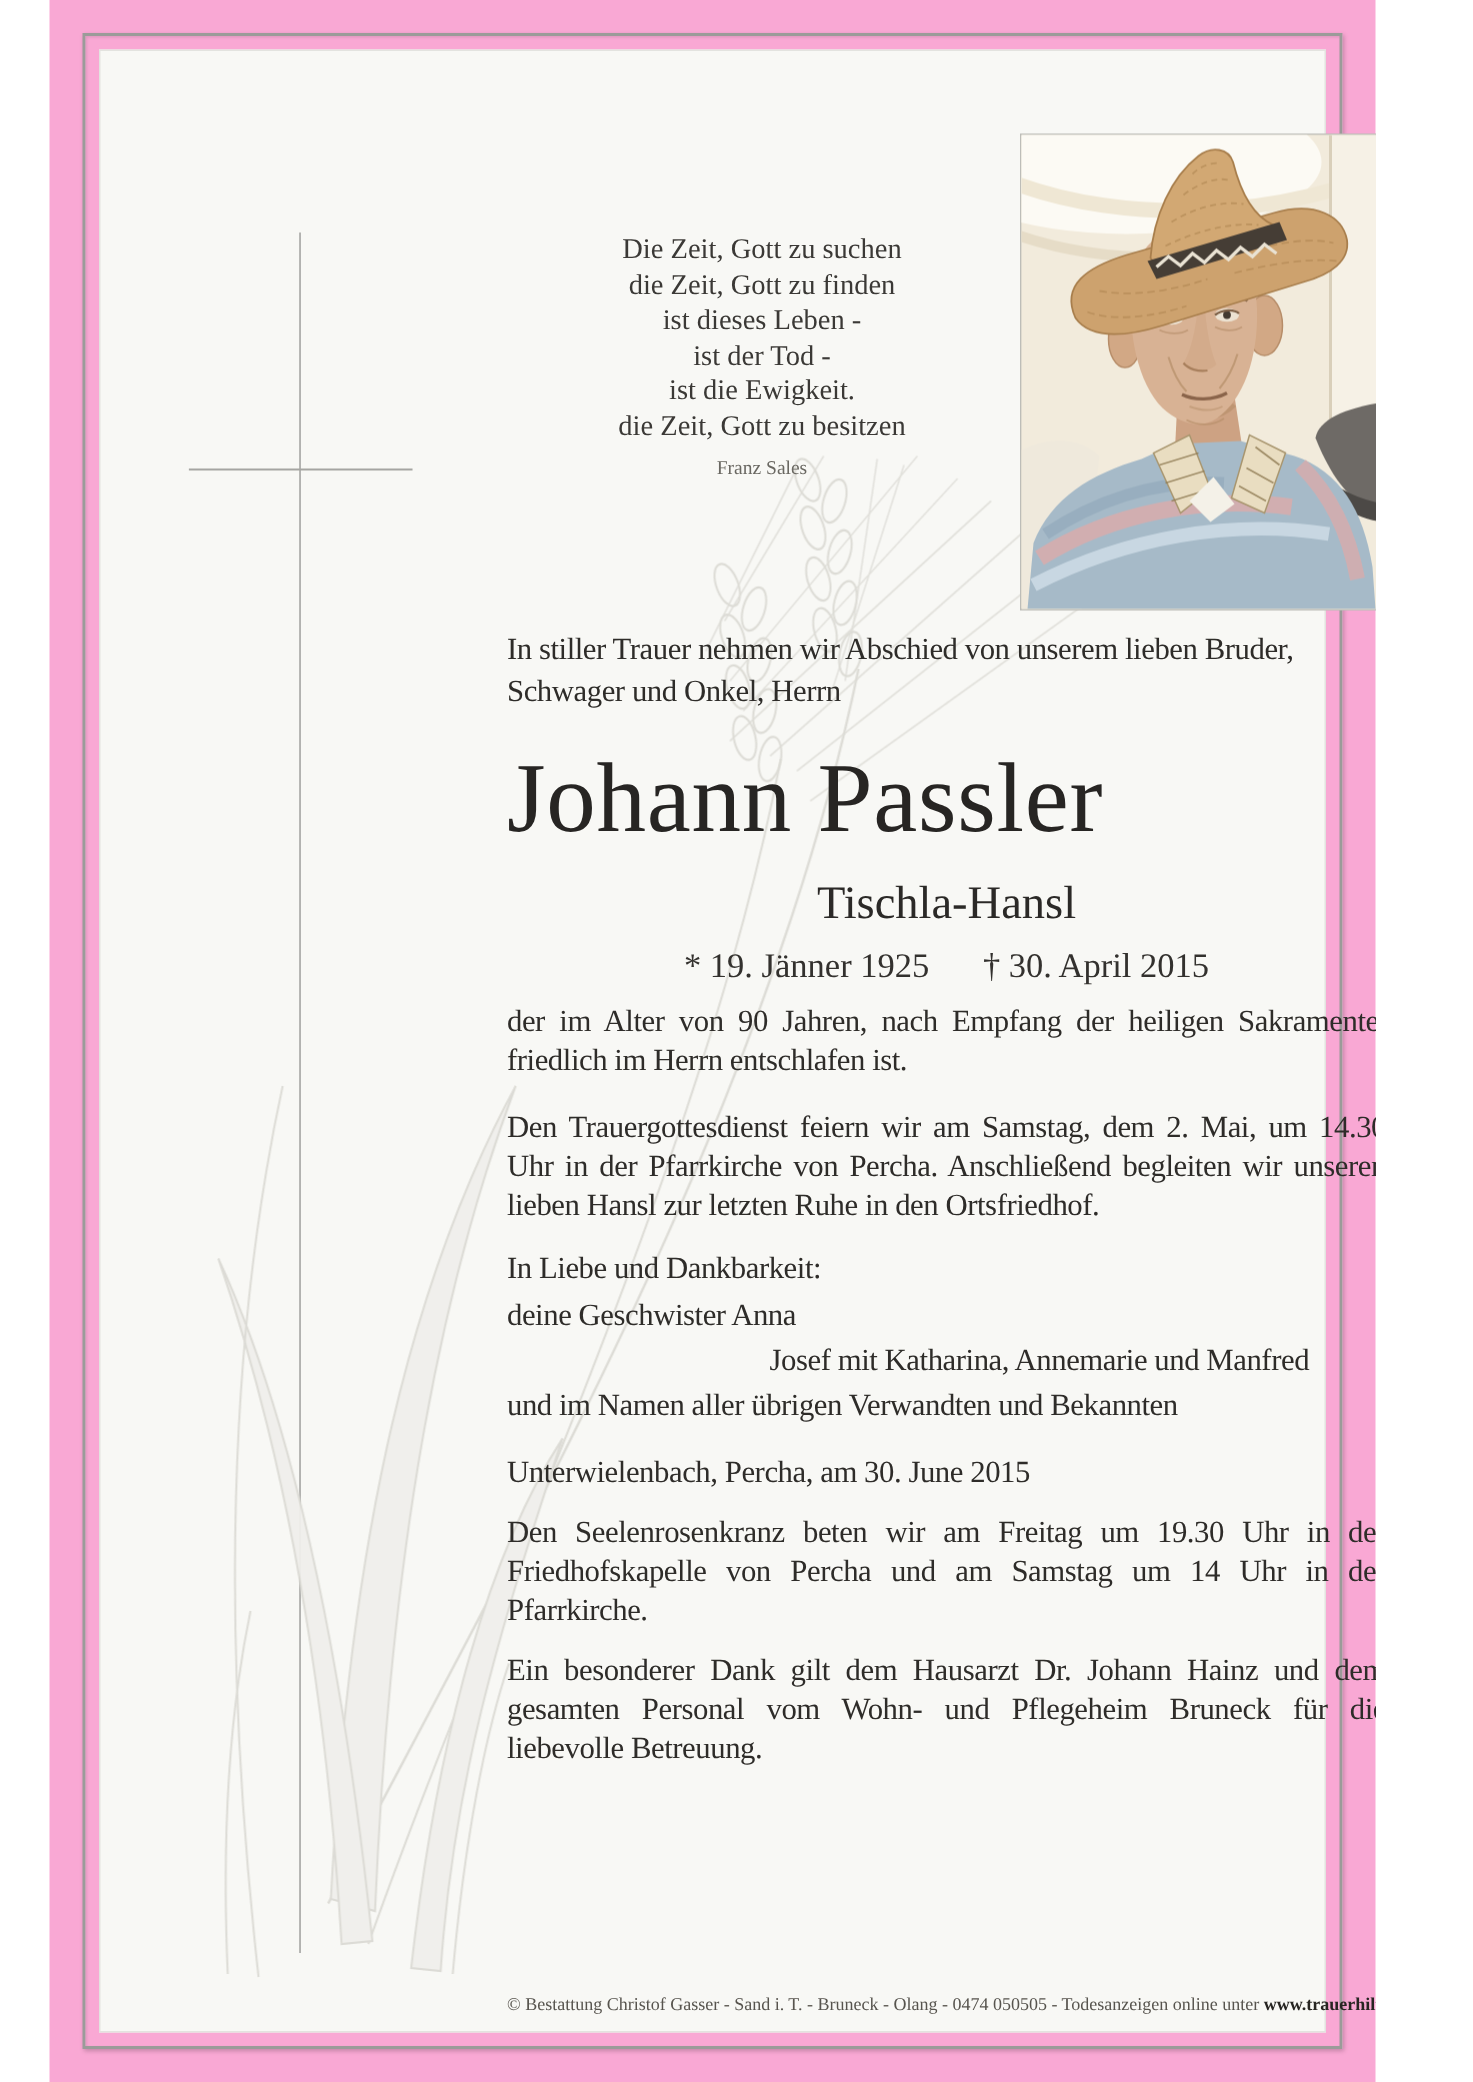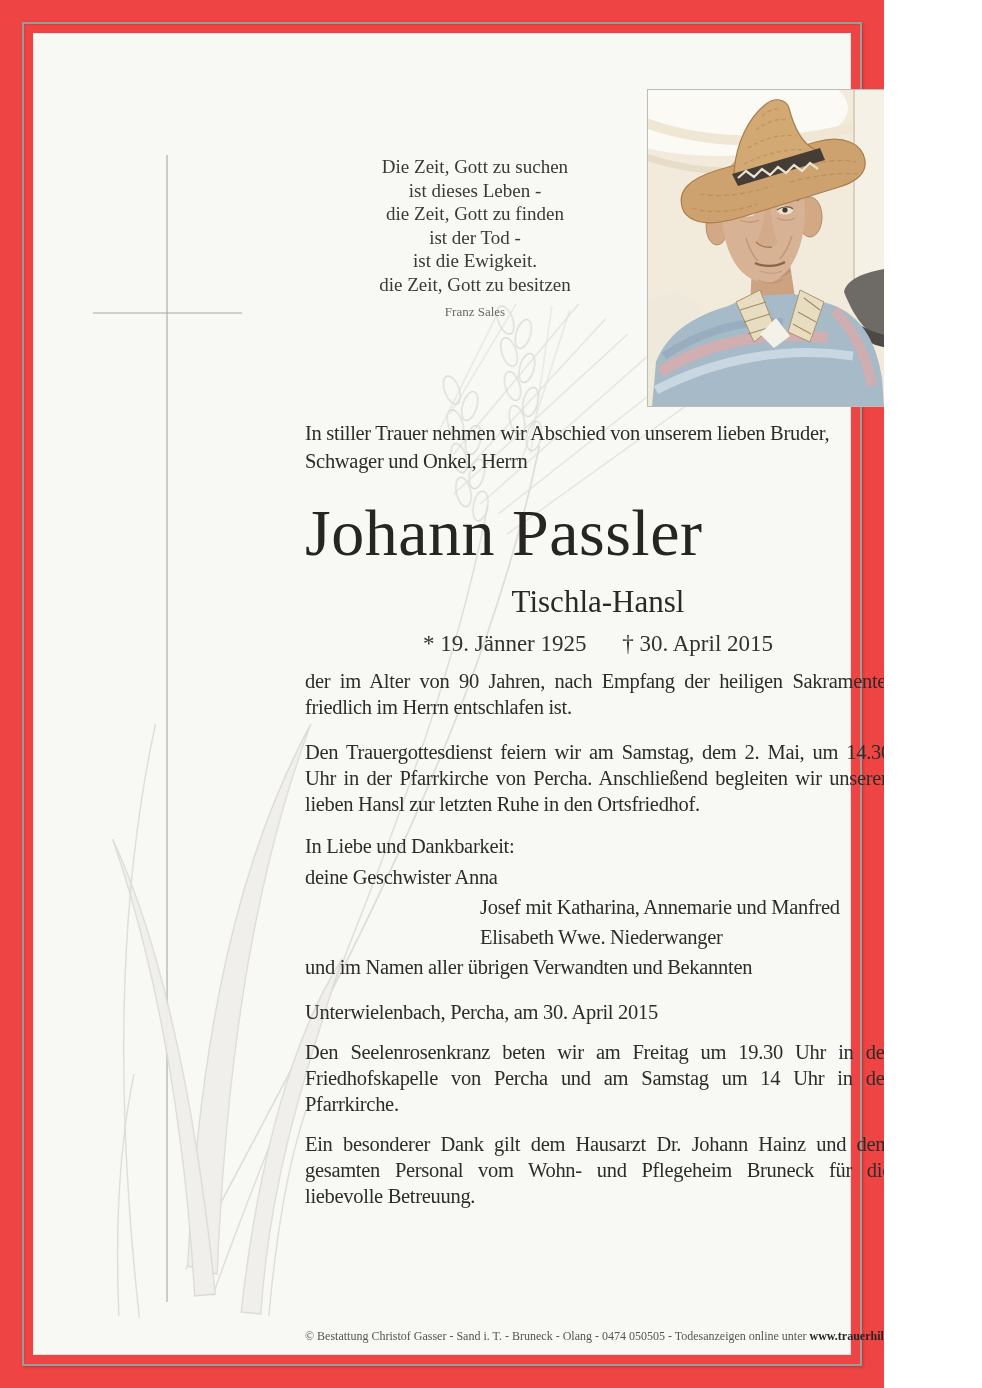--- a/index.html
+++ b/index.html
@@ -1,17 +1,17 @@
 <!DOCTYPE html>
 <html><head>
 <meta charset="utf-8">
 <style>
   html,body{margin:0;padding:0;background:#ffffff;}
-  .sheet{position:relative;width:884px;height:1388px;background:#ef4444;overflow:hidden;
-         font-family:"Liberation Serif","DejaVu Serif",serif;color:#2e2c29;}
+  .sheet{position:relative;width:884px;height:1388px;background:#f9a8d4;overflow:hidden;
+         font-family:"Liberation Serif","DejaVu Serif",serif;color:#2e2c29;margin-left:33px;}
   .outer-frame{position:absolute;left:22px;top:22px;right:22px;bottom:22px;
          border:2px solid #9b9b99;box-shadow:1px 1px 3px rgba(0,0,0,.22), inset 1px 1px 2px rgba(0,0,0,.10);}
   .page{position:absolute;left:33px;top:33px;right:33px;bottom:33px;
          background:#f8f8f5;border:1px solid #e3e3df;}
   .bg-art{position:absolute;left:0;top:0;width:100%;height:100%;z-index:0;}
   .quote{position:absolute;left:206px;top:121px;width:470px;text-align:center;
          font-size:19px;line-height:23.5px;color:#3b3936;z-index:2;}
   .quote .attr{font-size:13px;color:#6a6862;margin-top:4px;}
   .photo{position:absolute;left:613px;top:55px;width:242px;height:316px;
          border:1px solid #bdbdb8;background:#f2ebdc;z-index:3;}
@@ -90,22 +90,22 @@
         <path d="M203,1260 C180,1060 140,905 88,805 C138,935 168,1085 180,1262 Z" fill="#f0efeb"></path>
         <path d="M118,1284 C92,1075 92,872 136,690"></path>
         <path d="M232,1278 C252,1118 292,998 345,925 C295,1060 263,1158 254,1280 Z" fill="#f0efeb"></path>
         <path d="M95,1282 C90,1180 98,1100 112,1040"></path>
         <path d="M263,1282 C272,1190 288,1120 305,1075"></path>
       </g>
     </svg>
 
     <div class="quote">
       <div>Die Zeit, Gott zu suchen</div>
+      <div>die Zeit, Gott zu finden</div>
       <div>ist dieses Leben -</div>
-      <div>die Zeit, Gott zu finden</div>
       <div>ist der Tod -</div>
       <div>ist die Ewigkeit.</div>
       <div>die Zeit, Gott zu besitzen</div>
       <div class="attr">Franz Sales</div>
     </div>
 
     <div class="photo">
       <svg viewBox="0 0 242 316">
         <rect width="242" height="316" fill="#f2ebdc"></rect>
         <ellipse cx="70" cy="18" rx="130" ry="48" fill="#fcfaf4"></ellipse>
@@ -170,24 +170,23 @@
       <div class="dates">
         <span class="birth">* 19. Jänner 1925</span>
         <span class="death">† 30. April 2015</span>
       </div>
       <div class="para">der im Alter von 90 Jahren, nach Empfang der heiligen Sakramente, friedlich im Herrn entschlafen ist.</div>
       <div class="para p-service">Den Trauergottesdienst feiern wir am Samstag, dem 2. Mai, um 14.30 Uhr in der Pfarrkirche von Percha. Anschließend begleiten wir unseren lieben Hansl zur letzten Ruhe in den Ortsfriedhof.</div>
       <div class="mourn-head">In Liebe und Dankbarkeit:</div>
       <div class="mourners">
         <div class="mourner">deine Geschwister Anna</div>
         <div class="mourner indent">Josef mit Katharina, Annemarie und Manfred</div>
-        <div class="mourner indent">Elisabeth Wwe. Niederwanger</div>
         <div class="mourner">und im Namen aller übrigen Verwandten und Bekannten</div>
       </div>
-      <div class="place-date">Unterwielenbach, Percha, am 30. April 2015</div>
+      <div class="place-date">Unterwielenbach, Percha, am 30. June 2015</div>
       <div class="para">Den Seelenrosenkranz beten wir am Freitag um 19.30 Uhr in der Friedhofskapelle von Percha und am Samstag um 14 Uhr in der Pfarrkirche.</div>
       <div class="para">Ein besonderer Dank gilt dem Hausarzt Dr. Johann Hainz und dem gesamten Personal vom Wohn- und Pflegeheim Bruneck für die liebevolle Betreuung.</div>
     </div>
 
     <div class="footer">
       <span>© Bestattung Christof Gasser - Sand i. T. - Bruneck - Olang - 0474 050505 - Todesanzeigen online unter </span><b>www.trauerhilfe.it</b>
     </div>
 
   </div>
 </div>

